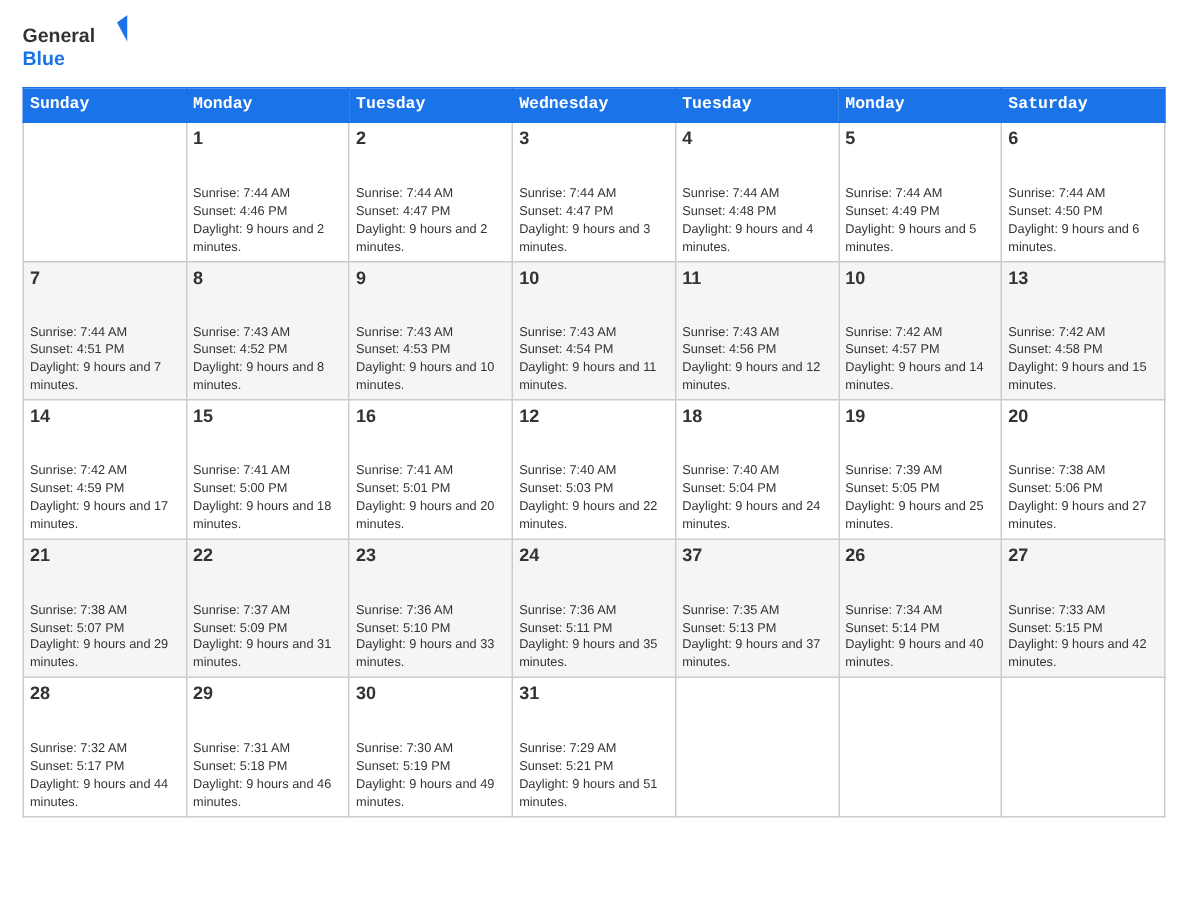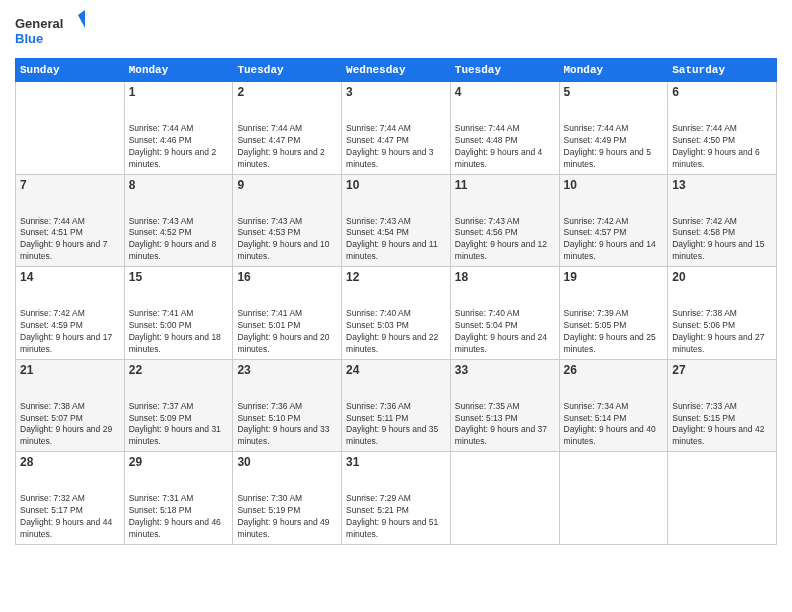--- a/index.html
+++ b/index.html
@@ -209,21 +209,21 @@
           </td>
           <td>
             <span class="day-number">23</span>
             <div class="day-info">Sunrise: 7:36 AM<br>Sunset: 5:10 PM<br>Daylight: 9 hours and 33 minutes.</div>
           </td>
           <td>
             <span class="day-number">24</span>
             <div class="day-info">Sunrise: 7:36 AM<br>Sunset: 5:11 PM<br>Daylight: 9 hours and 35 minutes.</div>
           </td>
           <td>
-            <span class="day-number">33</span>
+            <span class="day-number">37</span>
             <div class="day-info">Sunrise: 7:35 AM<br>Sunset: 5:13 PM<br>Daylight: 9 hours and 37 minutes.</div>
           </td>
           <td>
             <span class="day-number">26</span>
             <div class="day-info">Sunrise: 7:34 AM<br>Sunset: 5:14 PM<br>Daylight: 9 hours and 40 minutes.</div>
           </td>
           <td>
             <span class="day-number">27</span>
             <div class="day-info">Sunrise: 7:33 AM<br>Sunset: 5:15 PM<br>Daylight: 9 hours and 42 minutes.</div>
           </td>

